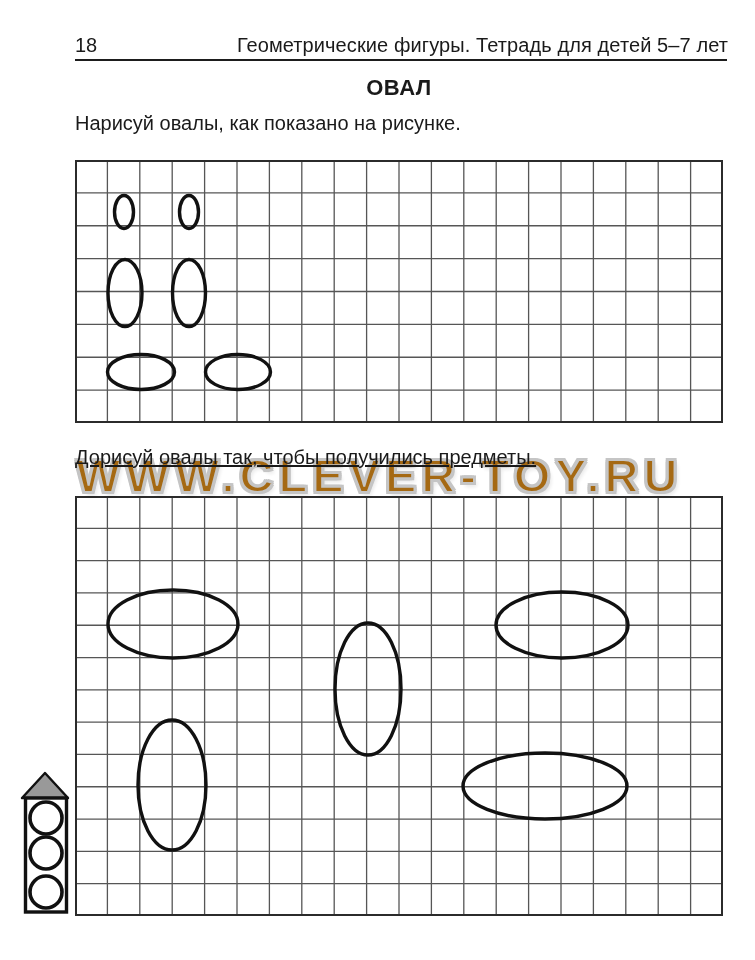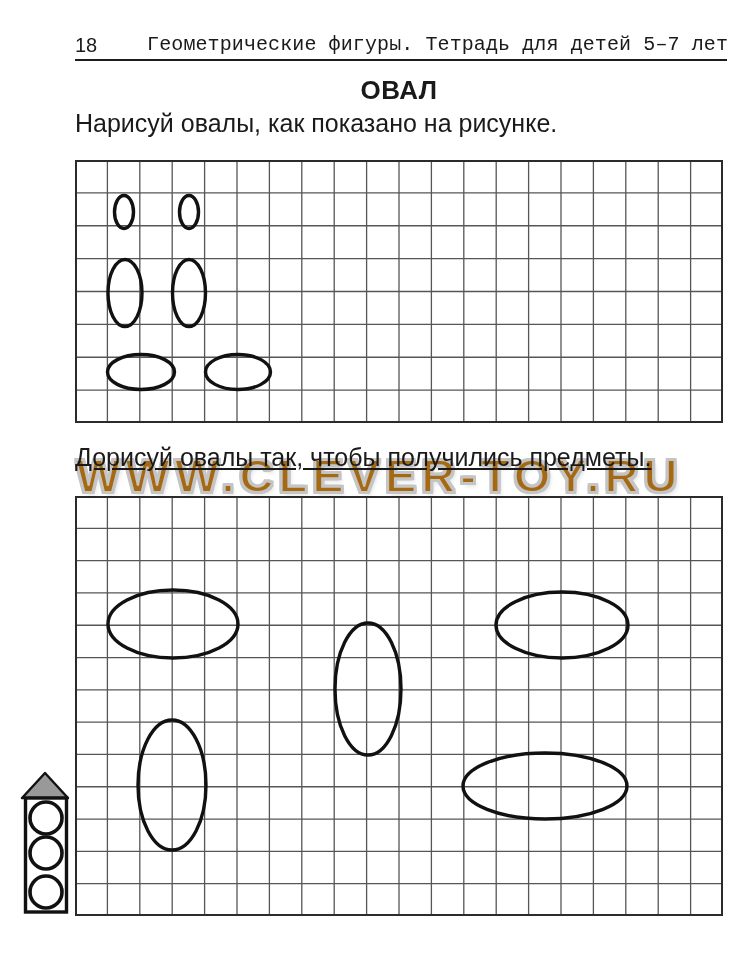--- a/index.html
+++ b/index.html
@@ -13,34 +13,33 @@
   }
   .page-number{
     position:absolute;left:75px;top:34px;
     font-size:20px;line-height:22px;
   }
   .header-title{
     position:absolute;right:27px;top:34px;
     font-size:20px;line-height:22px;
     text-align:center;
     letter-spacing:0.1px;
-    font-family:Liberation Mono, monospace;
   }
   .header-rule{
     position:absolute;left:75px;top:59px;
     width:652px;height:2px;background:#1d1d1d;
   }
   .page-title{
     position:absolute;left:75px;top:75px;width:648px;
     margin:0;text-align:center;
-    font-size:26px;font-weight:bold;letter-spacing:0.5px;
+    font-size:22px;font-weight:bold;letter-spacing:0.5px;
   }
   .instruction{
     position:absolute;left:75px;margin:0;
-    font-size:25px;line-height:23px;
+    font-size:20px;line-height:23px;
     z-index:3;
   }
   .instruction-1{top:112px;}
   .instruction-2{top:446px;text-decoration:underline;}
   .watermark{
     position:absolute;left:76px;top:448px;
     font-size:47px;font-weight:bold;letter-spacing:5px;
     white-space:nowrap;
     color:#a16207;
     z-index:2;

